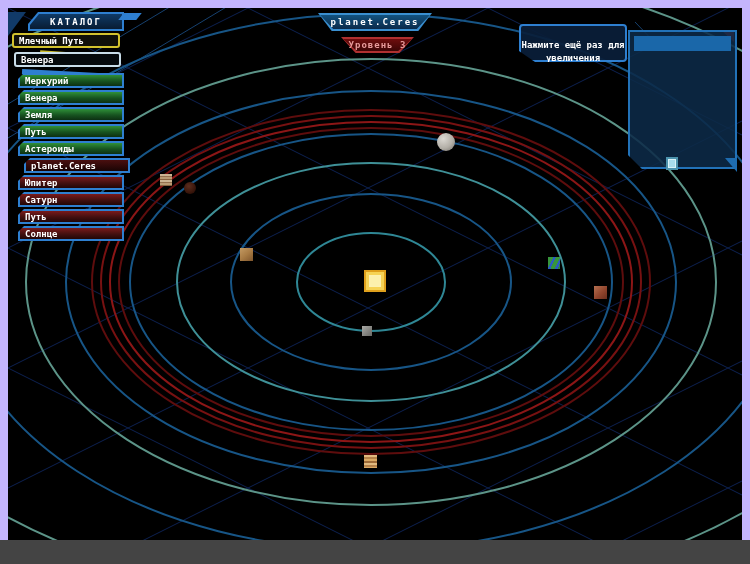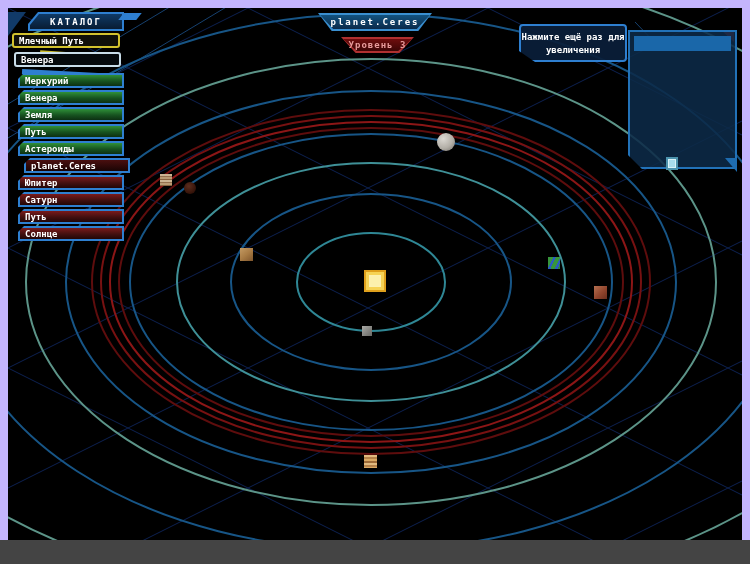--- a/index.html
+++ b/index.html
@@ -59,21 +59,21 @@
   .exit-banner{left:640px;top:2px;width:94px;height:20px}
   .exit-banner .shape-outer{background:#c22a2a;clip-path:polygon(14px 0,100% 0,100% 100%,0 100%)}
   .exit-banner .shape-inner{background:linear-gradient(90deg,#3a0505,#6b0c0c 30%,#6b0c0c 70%,#3a0505);
                             clip-path:polygon(13px 0,100% 0,100% 100%,0 100%)}
   .exit-spike{position:absolute;left:713px;top:22px;width:13px;height:12px;background:#a31d1d;
               clip-path:polygon(0 0,100% 0,100% 100%);z-index:5}
 
   .tooltip{position:absolute;left:511px;top:16px;width:108px;height:38px;z-index:5;
            border:2px solid #2e7fd0;border-radius:4px;background:rgba(10,30,58,.92);
            clip-path:polygon(0 0,100% 0,100% 100%,16px 100%,0 calc(100% - 11px));
-           color:#fff;font-size:9px;font-weight:bold;text-align:center;line-height:13px;padding-top:5px}
+           color:#fff;font-size:9px;font-weight:bold;text-align:center;line-height:13px;padding-top:13px}
 
   
   .panel{position:absolute;left:620px;top:22px;width:109px;height:139px;z-index:5;
          border:2px solid #2272b8;background:rgba(12,42,72,.88);
          clip-path:polygon(0 0,100% 0,100% 100%,14px 100%,0 calc(100% - 14px))}
   .panel-header{position:absolute;left:4px;top:4px;width:97px;height:15px;background:#1a67a9}
   .panel-accent{position:absolute;left:717px;top:150px;width:12px;height:14px;background:#1e6cb0;
                 clip-path:polygon(0 0,100% 0,100% 100%);z-index:6}
   .panel-handle{position:absolute;left:658px;top:149px;width:12px;height:13px;z-index:6;
                 background:#a8dcec;border:2px solid #4c93ad;box-shadow:inset 0 0 0 1px #d9f2f8}

